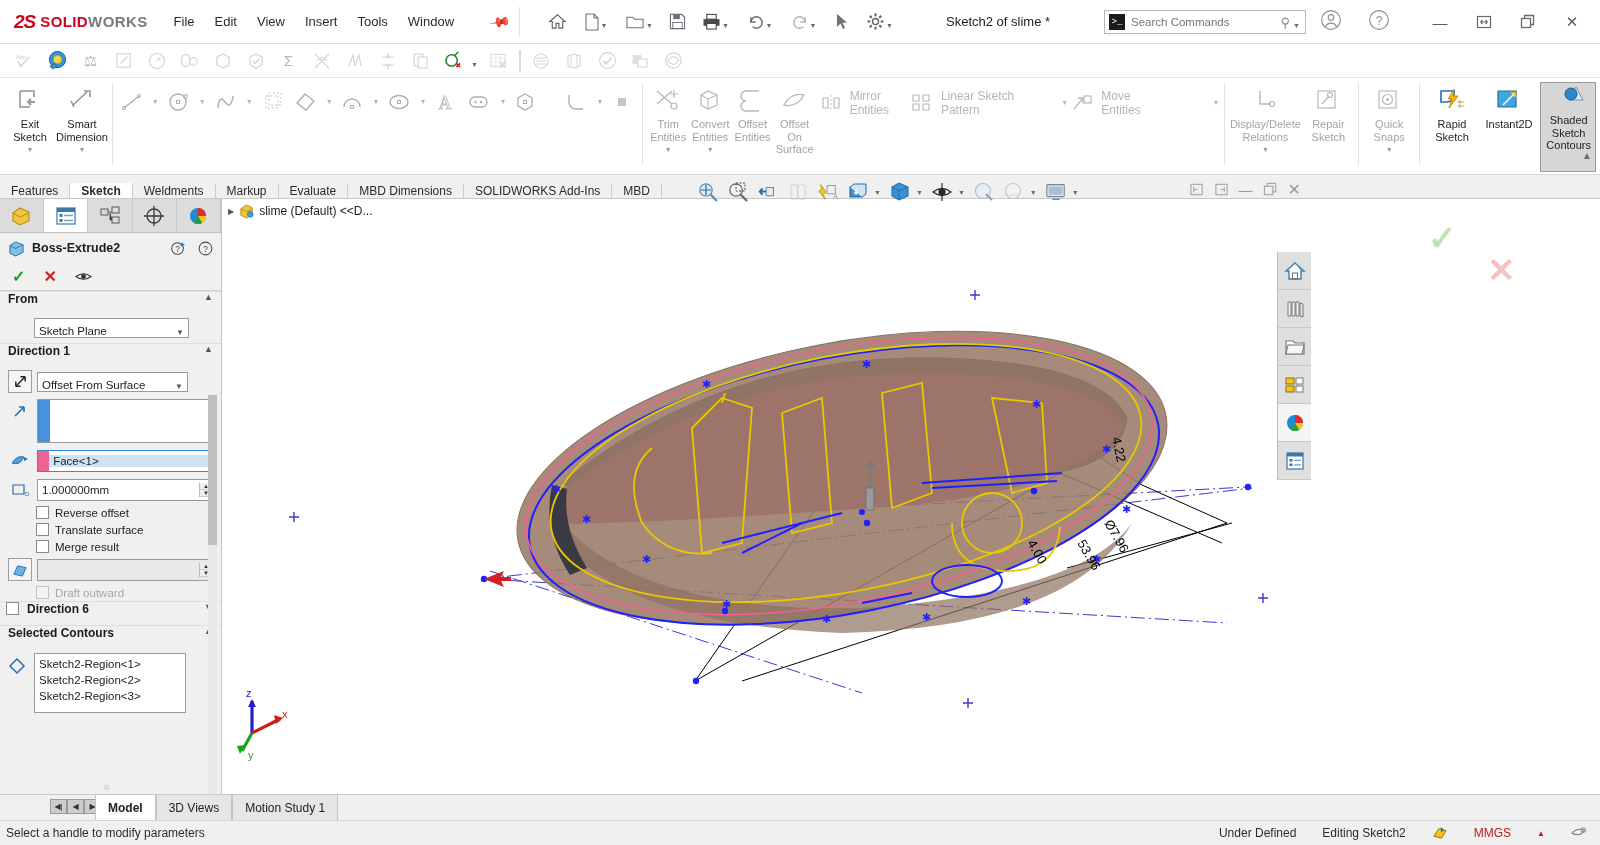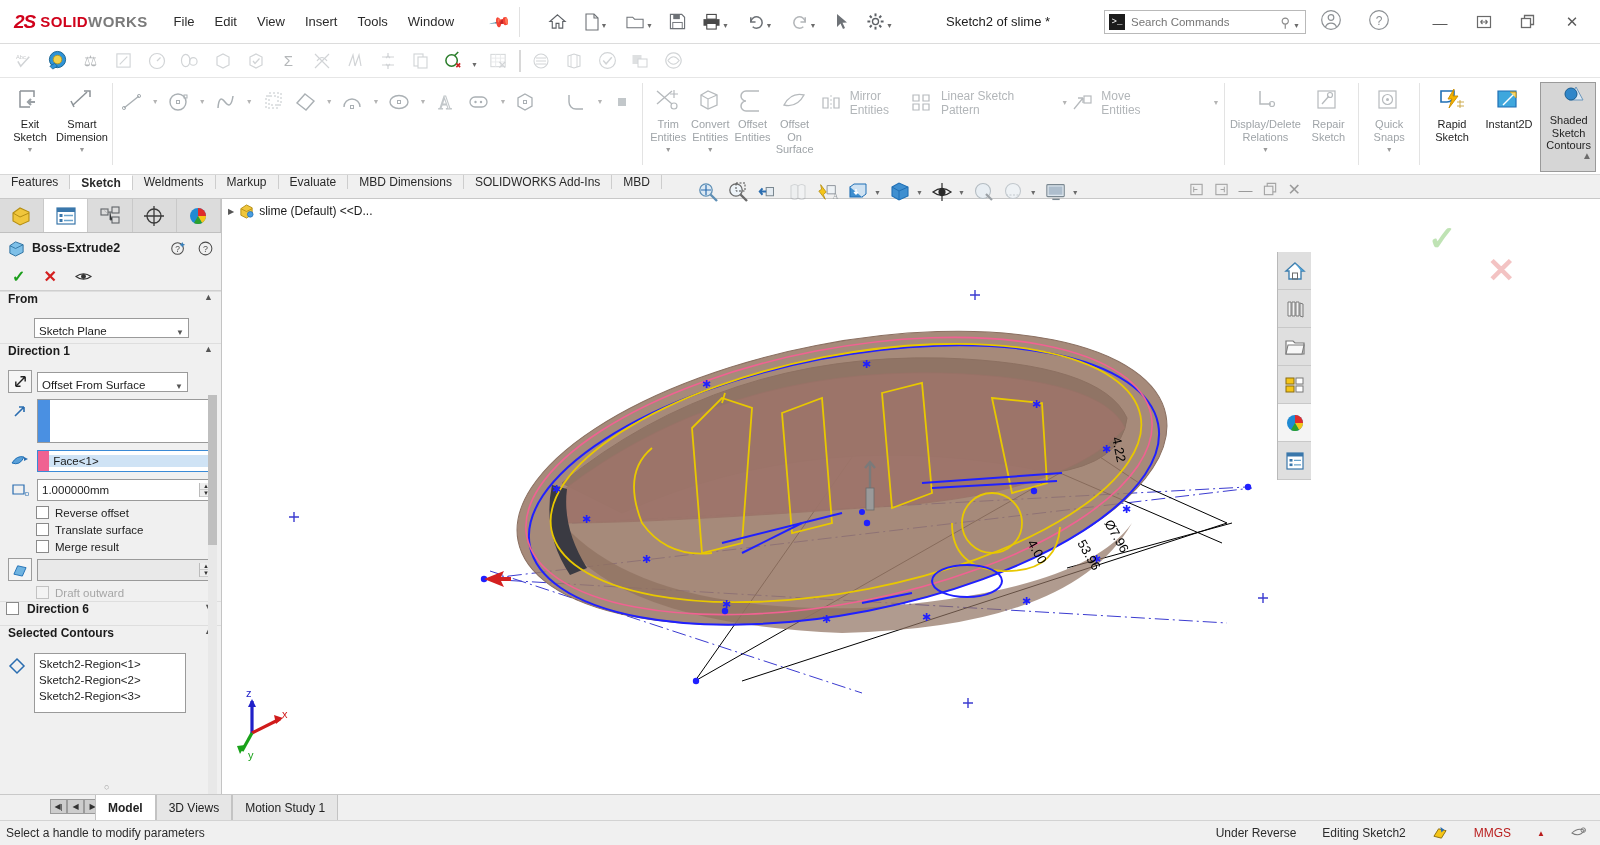--- a/index.html
+++ b/index.html
@@ -63,21 +63,21 @@
   .minicol{ display:flex; gap:3px; padding-top:6px; }
   .minirow{ display:flex; align-items:center; gap:5px; height:27px; }
   .mglyph{ width:30px;height:25px; display:flex;align-items:center;justify-content:center;
     font-size:18px; color:#aab0b4;}
   .mcaret{ font-size:7px; color:#b4b4b4; }
   .textrow{ display:flex; align-items:center; gap:6px; height:29px; color:#b2b6b9; font-size:12px;}
   .ribcollapse{ position:absolute; right:8px; top:72px; font-size:10px; color:#6b6b6b;}
 
   
   .tabs{ position:absolute; left:0; top:175px; width:1600px; height:24px;
-     background:#f0f0f0; display:flex; align-items:flex-start; border-bottom:1px solid #c8c8c8;}
+     background:#f0f0f0; display:flex; align-items:flex-end; border-bottom:1px solid #c8c8c8;}
   .tab{ padding:0 11px; display:flex;align-items:center; font-size:12px; color:#2a2a2a;
      border-right:1px solid #cdcdcd; background:#f0f0f0;}
   .tab.active{ background:#fff; font-weight:bold; border-top:1px solid #fff; }
   .tabfill{ flex:1; background:#f0f0f0;}
 
   
   .leftpanel{ position:absolute; left:0; top:199px; width:222px; height:595px;
      background:#f0f0f0; border-right:1px solid #c4c4c4; }
   .pmtabs{ display:flex; height:34px; border-bottom:1px solid #c0c0c0; background:#e4e4e4;}
   .pmtab{ flex:1; display:flex;align-items:center;justify-content:center; font-size:16px;
@@ -1192,21 +1192,21 @@
     <div style="position:absolute;left:95px;top:0;display:flex;height:26px;">
       <div class="btab act">Model</div>
       <div class="btab">3D Views</div>
       <div class="btab">Motion Study 1</div>
     </div>
   </div>
 
   <div class="statusbar">
     <span class="sb-l">Select a handle to modify parameters</span>
     <span class="sb-r">
-      <span>Under Reverse</span>
+      <span>Under Defined</span>
       <span>Editing Sketch2</span>
       <span>
         <svg width="16" height="14" viewBox="0 0 17 15">
             <path d="M2 11 l5 -8 l8 2 l-5 8 z" fill="#f5c518" stroke="#8a6d10" stroke-width="1"></path>
             <path d="M9 1 l4 3 l-3 3" fill="#2a6db0"></path>
           </svg>
       </span>
       <span class="mut">MMGS</span>
       <span class="mut" style="font-size:8px">▲</span>
       <span>

